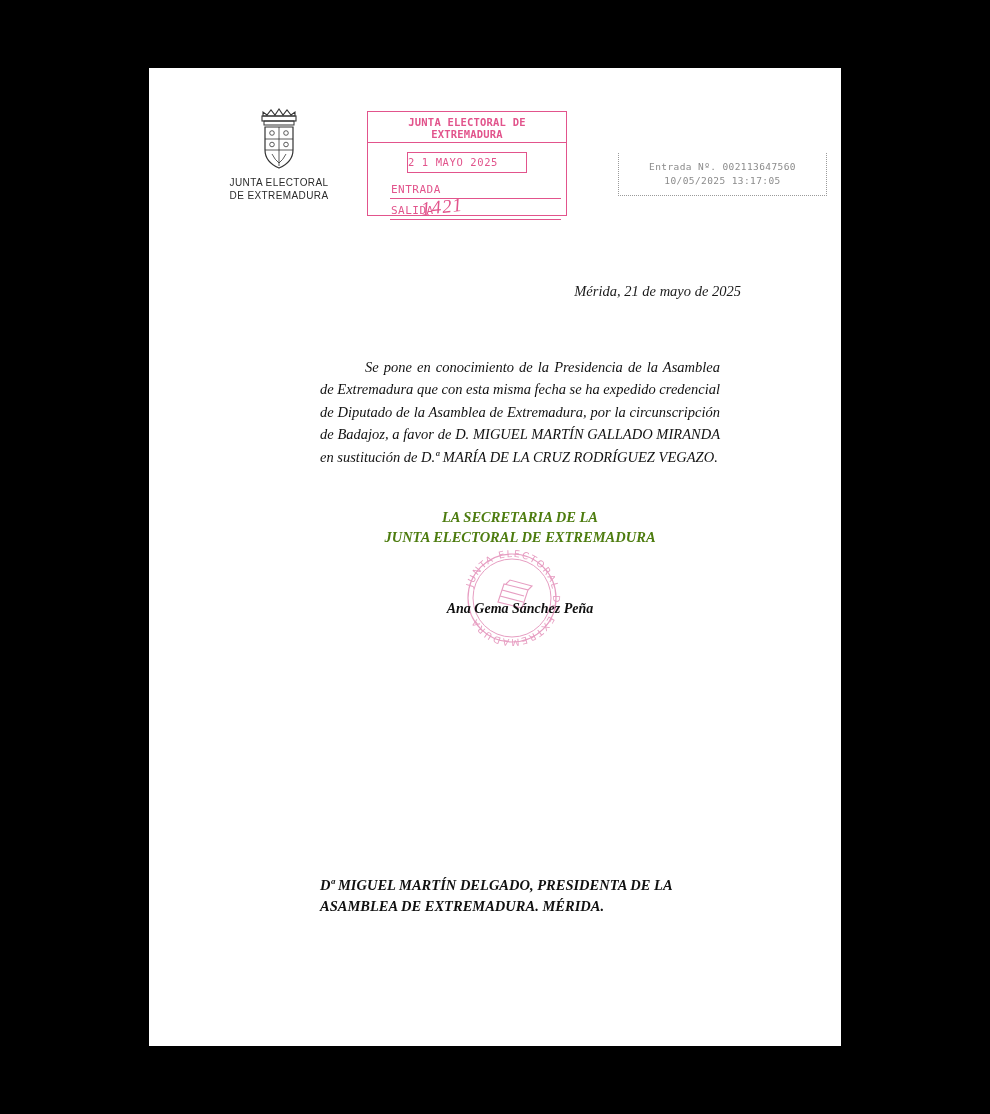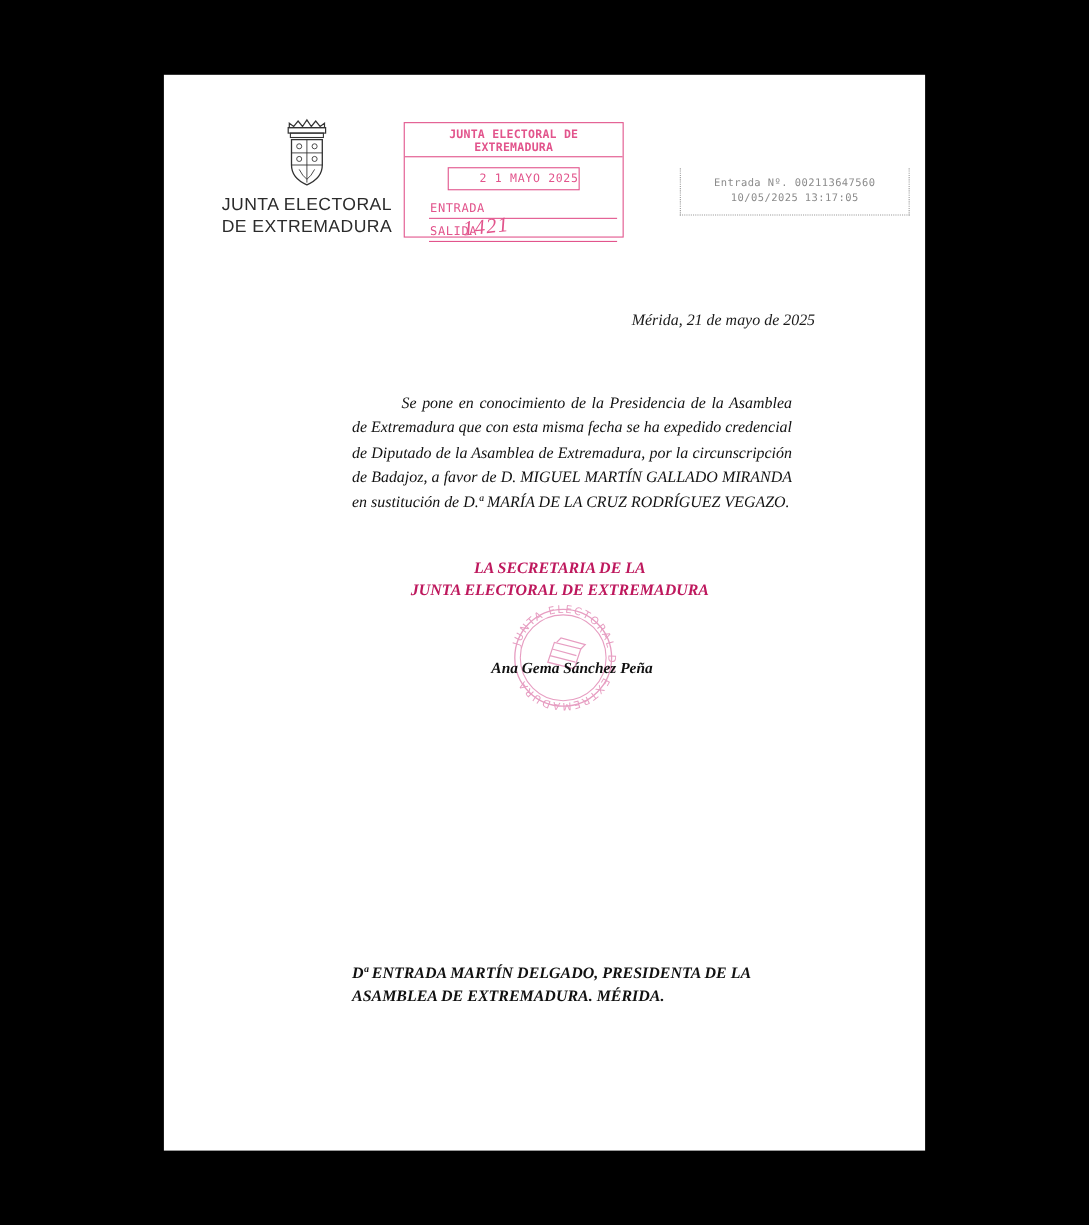--- a/index.html
+++ b/index.html
@@ -41,21 +41,21 @@
     text-align: center;
   }
   .crest {
     width: 56px;
     height: 66px;
     margin: 0 auto;
     display: block;
   }
   .crest-label {
     margin-top: 5px;
-    font-size: 16px;
+    font-size: 10px;
     letter-spacing: .4px;
     color: #2b2b2b;
     line-height: 1.25;
     white-space: pre-line;
     font-family: "Liberation Sans", sans-serif;
   }
 
   
   .stamp-red {
     position: absolute;
@@ -73,21 +73,21 @@
     letter-spacing: .2px;
     text-align: center;
     padding: 4px 2px 2px;
     border-bottom: 1.4px solid #e2548c;
     font-weight: bold;
   }
   .stamp-red .sr-datebox {
     margin: 9px auto 4px;
     width: 118px;
     border: 1.3px solid #e2548c;
-    text-align: right;
+    text-align: left;
     font-size: 10.5px;
     padding: 3px 0 4px;
     letter-spacing: .6px;
   }
   .stamp-red .sr-line {
     position: relative;
     font-size: 11px;
     letter-spacing: .5px;
     padding-left: 6px;
     margin-top: 8px;
@@ -165,30 +165,30 @@
     font-family: "Liberation Serif", serif;
     font-style: italic;
     font-size: 14.5px;
     line-height: 1.55;
     text-align: justify;
     text-indent: 45px;
     color: #111;
   }
   .signature-title {
     position: absolute;
-    left: 160px;
+    left: 171px;
     top: 440px;
     width: 400px;
     text-align: center;
     font-family: "Liberation Serif", serif;
     font-style: italic;
     font-weight: bold;
     font-size: 14.5px;
     line-height: 1.35;
-    color: #be185d;
+    color: #4d7c0f;
     white-space: pre-line;
   }
   .signer-name {
     position: absolute;
     left: 171px;
     top: 533px;
     width: 400px;
     text-align: center;
     font-family: "Liberation Serif", serif;
     font-style: italic;
@@ -284,14 +284,14 @@
     <g stroke="#e79ec2" stroke-width="1.1" fill="none">
       <path d="M44 62 L50 44 L74 50 L68 68 Z"></path>
       <line x1="48" y1="50" x2="70" y2="56"></line>
       <line x1="46" y1="56" x2="69" y2="62"></line>
       <path d="M52 44 L56 40 L78 46 L74 50"></path>
     </g>
   </svg>
 
   <div class="signer-name">Ana Gema Sánchez Peña</div>
 
-  <div class="addressee">Dª ENTRADA MARTÍN DELGADO, PRESIDENTA DE LA ASAMBLEA DE EXTREMADURA. MÉRIDA.</div>
+  <div class="addressee">Dª MIGUEL MARTÍN DELGADO, PRESIDENTA DE LA ASAMBLEA DE EXTREMADURA. MÉRIDA.</div>
 </div>
 
 </body></html>

